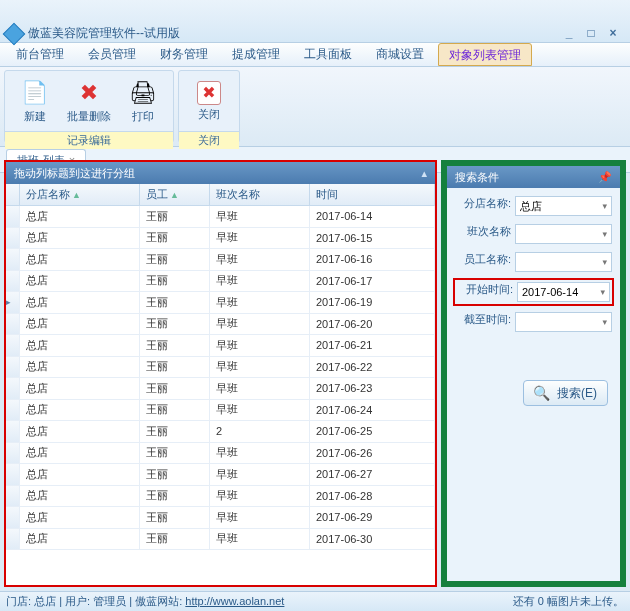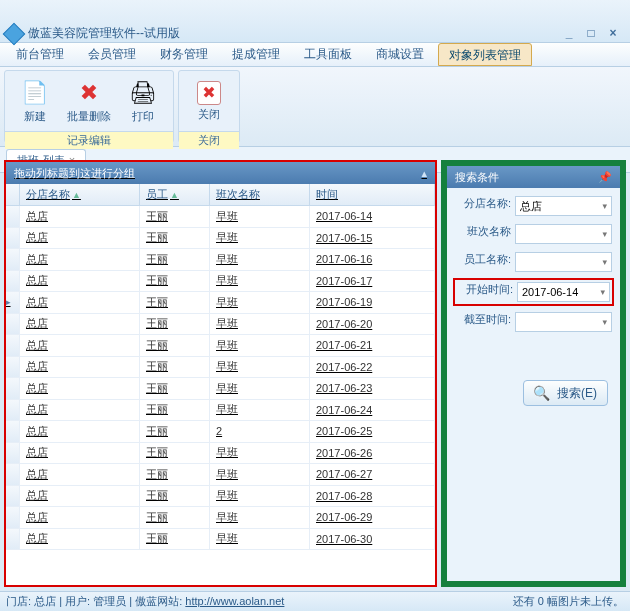--- a/index.html
+++ b/index.html
@@ -7,41 +7,41 @@
 
   
   .titlebar { height: 43px; background: linear-gradient(#eaf3fb, #d6e8f6); display: flex; align-items: flex-end; padding: 0 6px; border-bottom: 1px solid #b7cfe4; }
   .titlebar .app-icon { width: 16px; height: 16px; background: #4aa3df; transform: rotate(45deg); margin-right: 6px; border: 1px solid #2b7fbf; }
   .titlebar .title { flex: 1; color: #2b5a88; font-size: 12px; }
   .titlebar .win-btn { width: 22px; height: 16px; text-align: center; line-height: 14px; color: #406e9b; font-weight: bold; cursor: pointer; }
 
   
   .menubar { height: 24px; background: linear-gradient(#fdfefe,#e6f0fa); display: flex; border-bottom: 1px solid #b7cfe4; padding: 0 6px; gap: 4px;}
   .menubar .menu-item { padding: 3px 10px; color: #2b5a88; cursor: pointer; border-radius: 3px 3px 0 0;}
-  .menubar .menu-item.active { background: #f7e7c7; border: 1px solid #d4a94d; color: #0c4a6e;}
+  .menubar .menu-item.active { background: #f7e7c7; border: 1px solid #d4a94d; color: #6d28d9;}
 
   
   .ribbon { height: 80px; background: linear-gradient(#f1f6fc,#dceaf5); border-bottom: 1px solid #b7cfe4; display: flex; padding: 3px 4px; gap: 4px;}
   .ribbon-group { background: #e8f1fa; border: 1px solid #c5d9ec; border-radius: 3px; display: flex; flex-direction: column; }
   .ribbon-group-body { flex: 1; display: flex; align-items: center; padding: 2px 6px; gap: 6px;}
   .ribbon-group-label { text-align: center; font-size: 11px; color: #3b6b9a; background: #fef9c3; border-top: 1px solid #c5d9ec; padding: 1px 4px;}
   .ribbon-btn { display: flex; flex-direction: column; align-items: center; justify-content: center; width: 48px; height: 56px; cursor: pointer; border-radius: 3px; }
   .ribbon-btn .icon { width: 28px; height: 28px; display: flex; align-items: center; justify-content: center; font-size: 22px;}
   .ribbon-btn .lbl { font-size: 11px; color: #2b5a88; margin-top: 2px;}
 
   
   .subtabs { height: 26px; background: #eaf3fb; display: flex; align-items: center; padding: 0 6px; border-bottom: 1px solid #b7cfe4;}
   .subtab { background: #fff; border: 1px solid #b7cfe4; border-bottom: none; border-radius: 3px 3px 0 0; padding: 3px 10px; color: #2b5a88; display: flex; align-items: center; gap: 4px; font-size: 11px;}
   .subtab .close-x { color: #888; cursor: pointer;}
 
   
   .main { position: absolute; top: 156px; left: 0; right: 0; bottom: 20px; display: flex; padding: 4px; gap: 4px;}
   
   
-  .grid-panel { flex: 1; display: flex; flex-direction: column; border: 2px solid #d80000; background: #fff; text-decoration: underline;}
+  .grid-panel { flex: 1; display: flex; flex-direction: column; border: 2px solid #d80000; background: #fff;}
   .group-bar { height: 22px; background: linear-gradient(#6998c6,#4b7baf); color: #fff; font-size: 11px; display: flex; align-items: center; padding: 0 8px; justify-content: space-between;}
   .group-bar .pin { color: #cfe2f5; cursor: pointer;}
   .grid-head { display: flex; background: linear-gradient(#f4f8fc,#e1ecf7); border-bottom: 1px solid #c5d9ec; height: 22px;}
   .grid-head .col { border-right: 1px solid #c5d9ec; display: flex; align-items: center; padding: 0 6px; color: #2b5a88; font-size: 11px; position: relative;}
   .grid-head .col .sort { font-size: 9px; color: #6b9; margin-left: 2px;}
   .c-ind { width: 14px; padding:0;}
   .c1 { width: 120px;} .c2 { width: 70px;} .c3 { width: 100px;} .c4 { flex: 1;}
   .grid-body { flex: 1; overflow: hidden;}
   .row { display: flex; height: 21.5px; border-bottom: 1px solid #e6eef7;}
   .row .cell { border-right: 1px solid #e6eef7; padding: 0 6px; font-size: 11px; color: #333; display: flex; align-items: center;}

